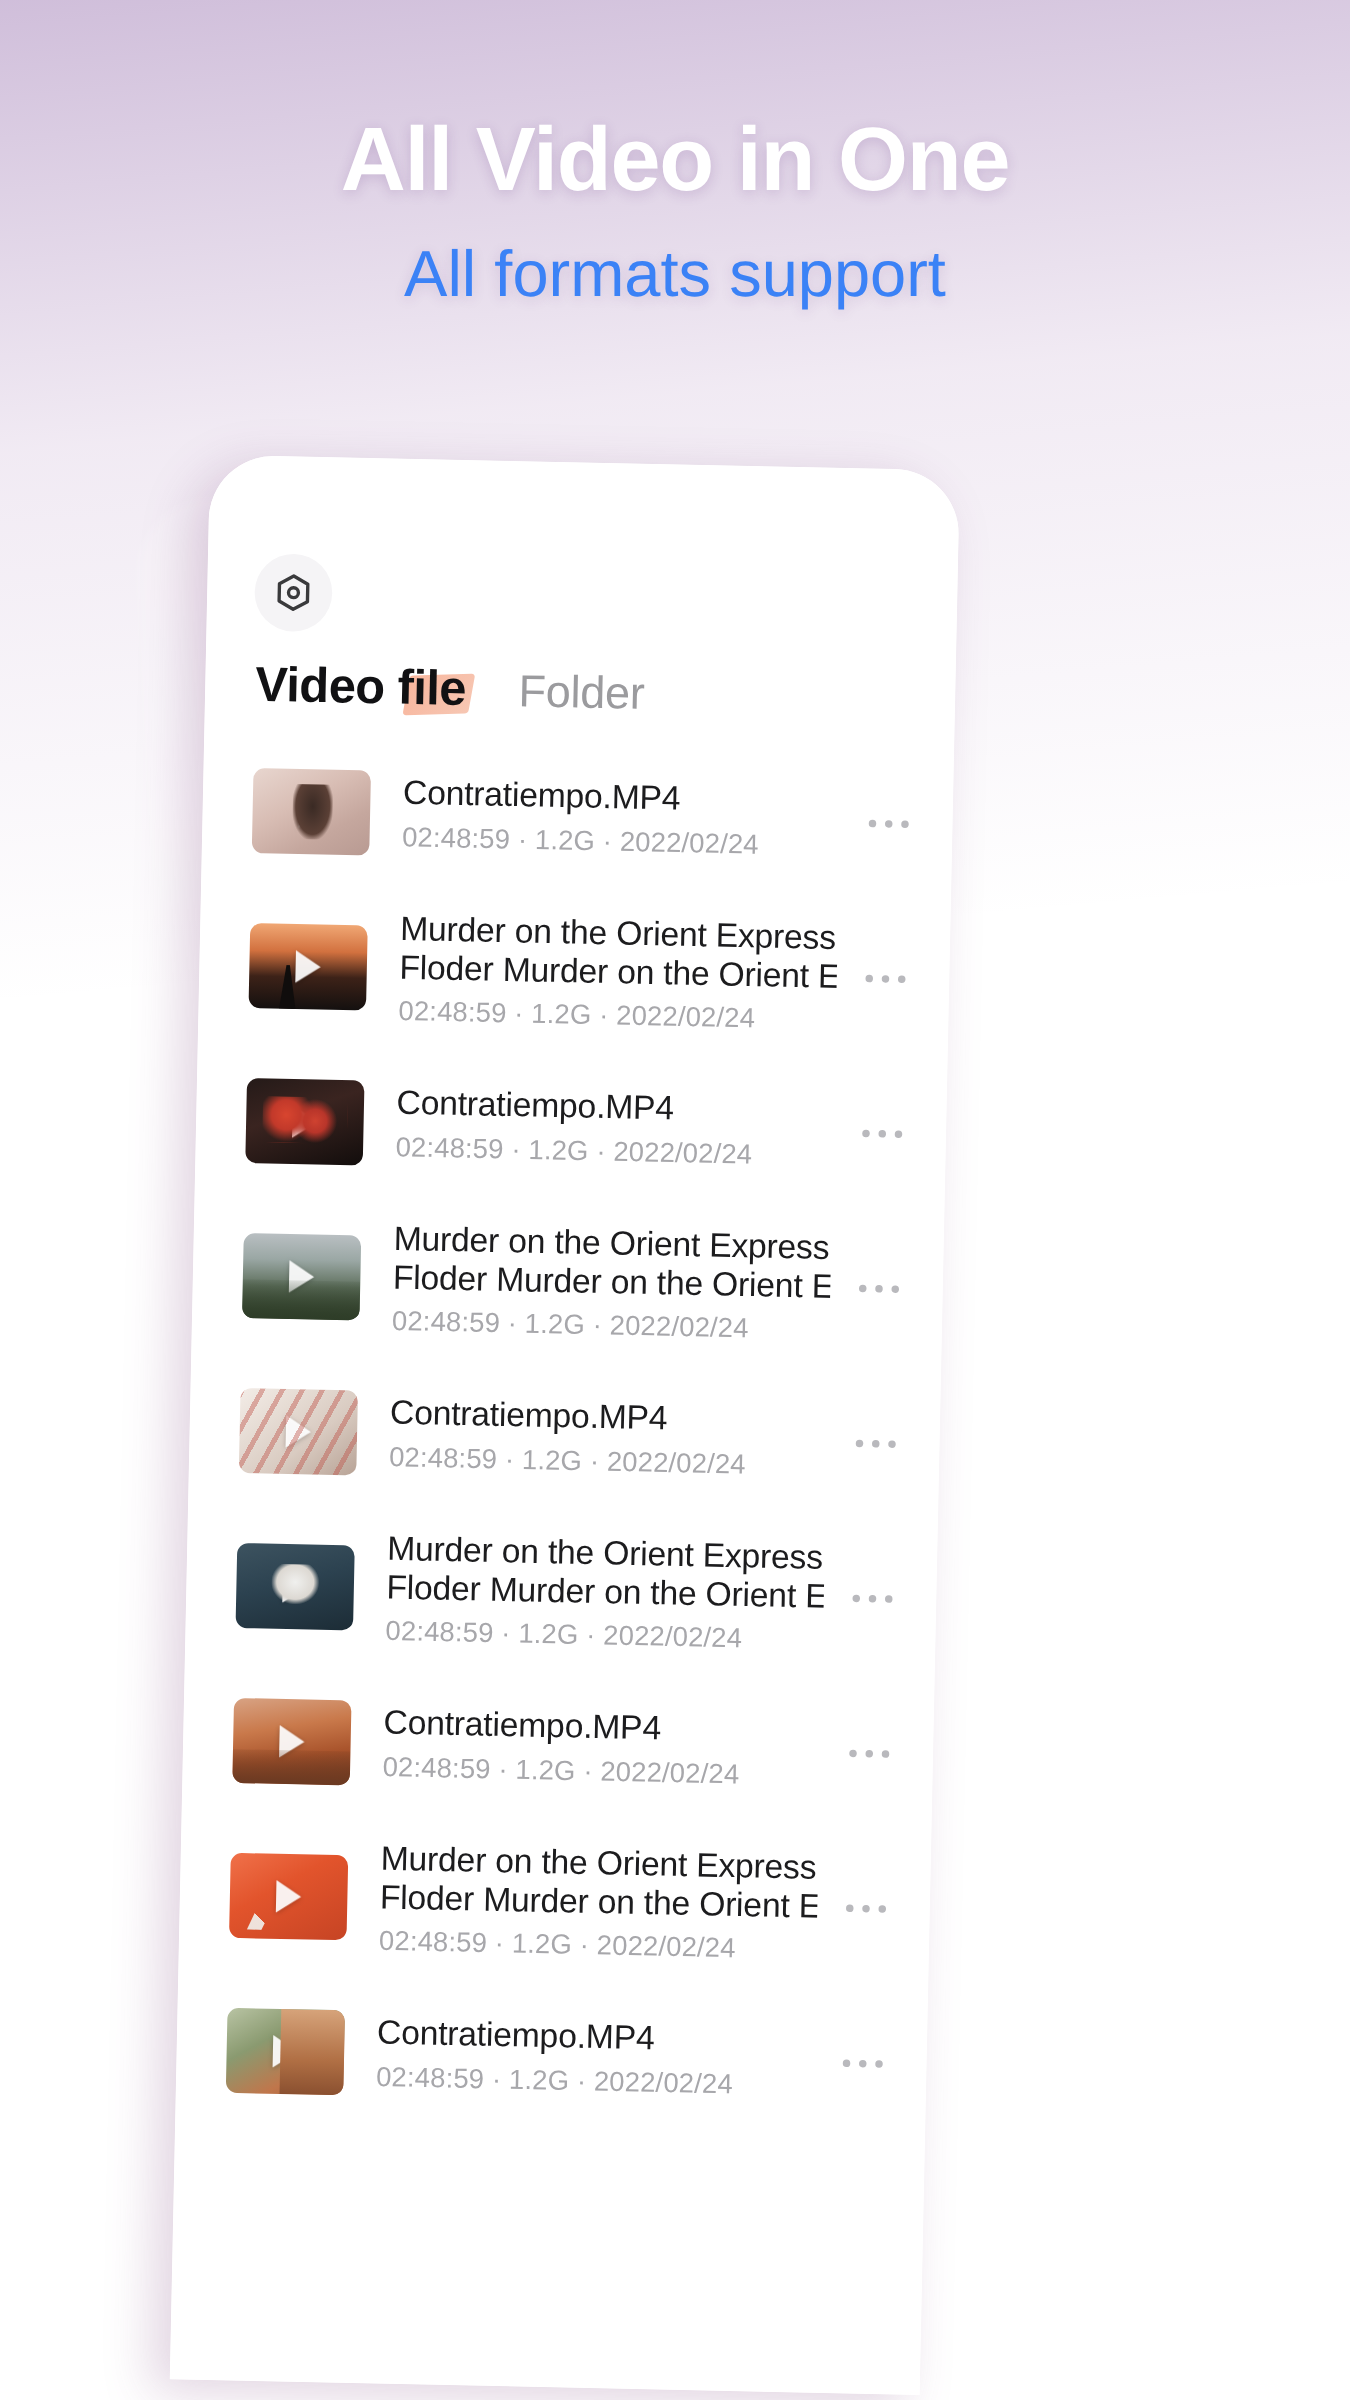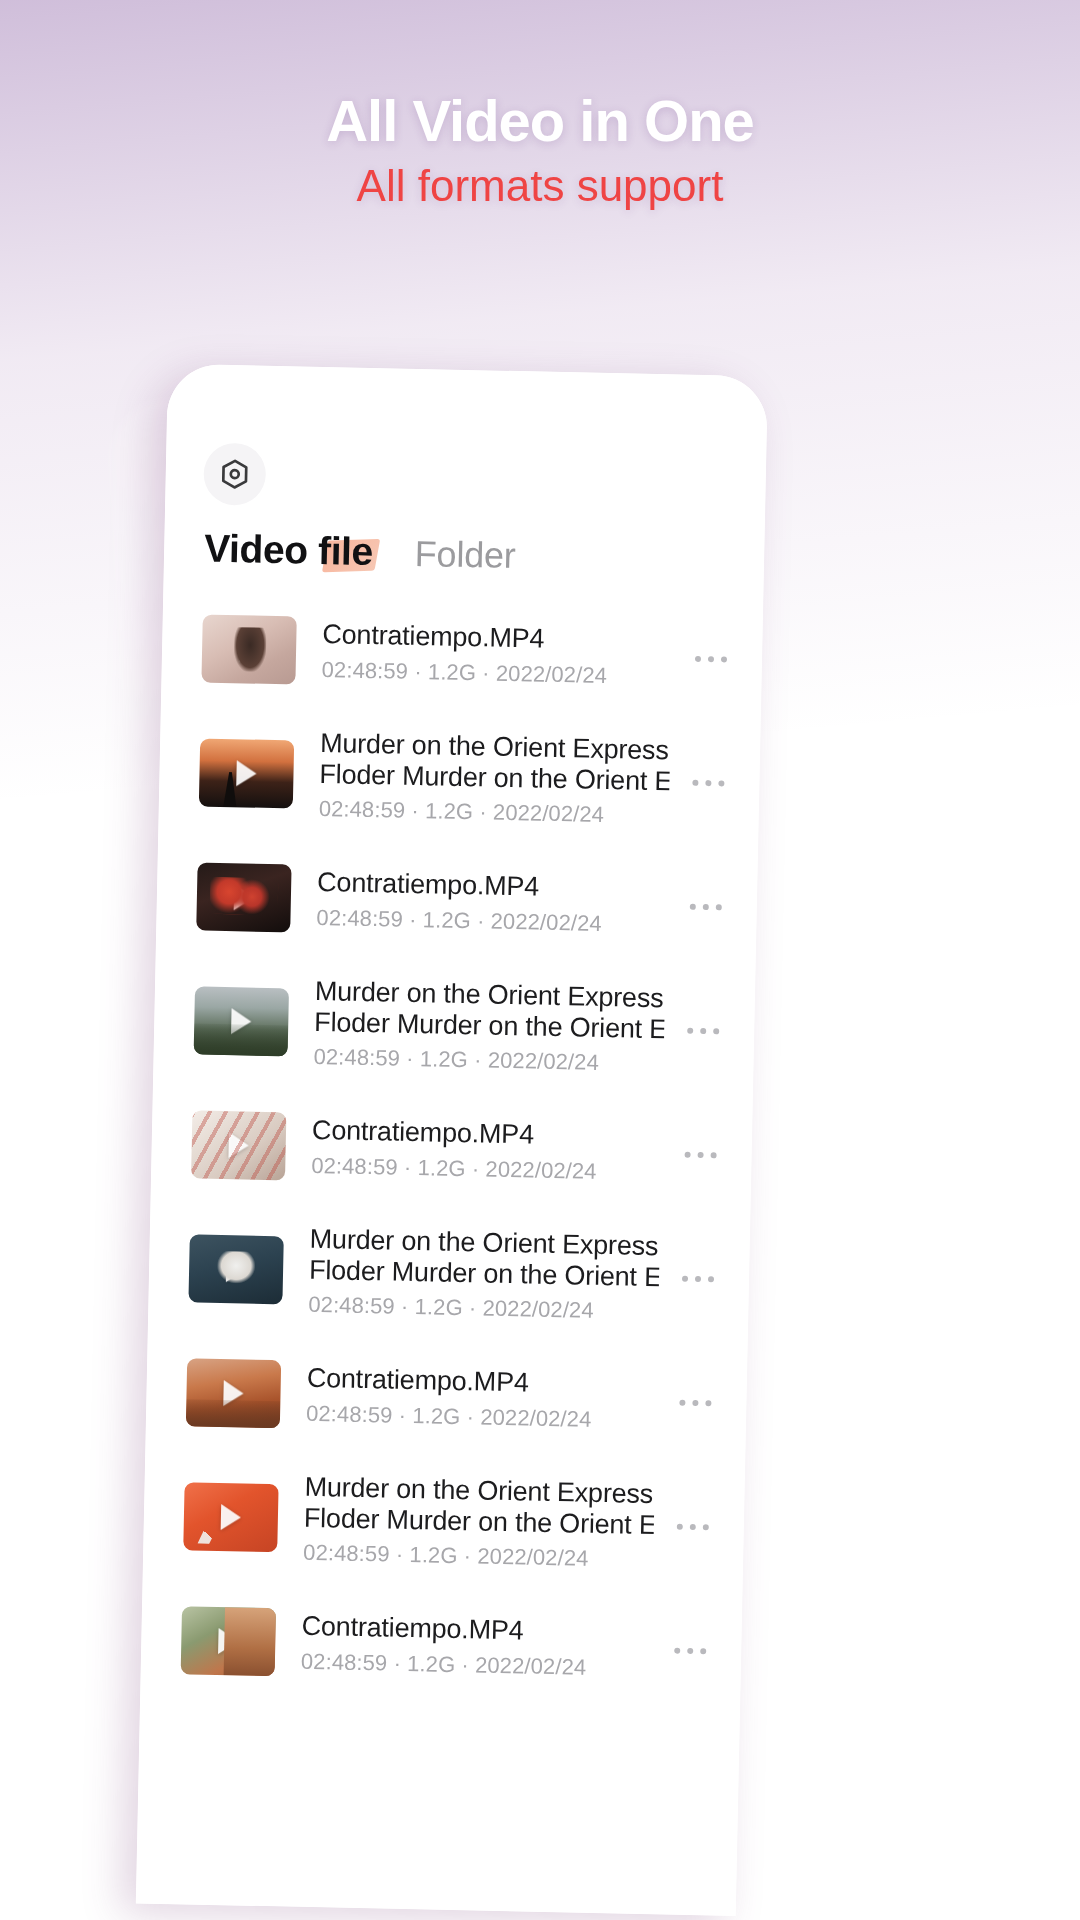--- a/index.html
+++ b/index.html
@@ -31,32 +31,32 @@
     pointer-events:none;
   }
 
   
   .headline-wrap {
     position:absolute; top:0; left:0; width:1080px;
     text-align:center; z-index:5;
   }
   .headline {
     margin-top:92px;
-    font-size:58px;
+    font-size:72px;
     font-weight:bold;
     color:#ffffff;
     letter-spacing:-1px;
     line-height:1.0;
     text-shadow:0 2px 10px rgba(90,40,120,0.18);
   }
   .subhead {
-    margin-top:14px;
-    font-size:44px;
+    margin-top:30px;
+    font-size:52px;
     font-weight:normal;
-    color:#ef4444;
+    color:#3b82f6;
     letter-spacing:0px;
     line-height:1.0;
     text-shadow:0 2px 10px rgba(90,40,120,0.15);
   }
 
   
   .phone-stage {
     position:absolute;
     top:360px; left:0; width:1080px; height:1560px;
     z-index:4;

